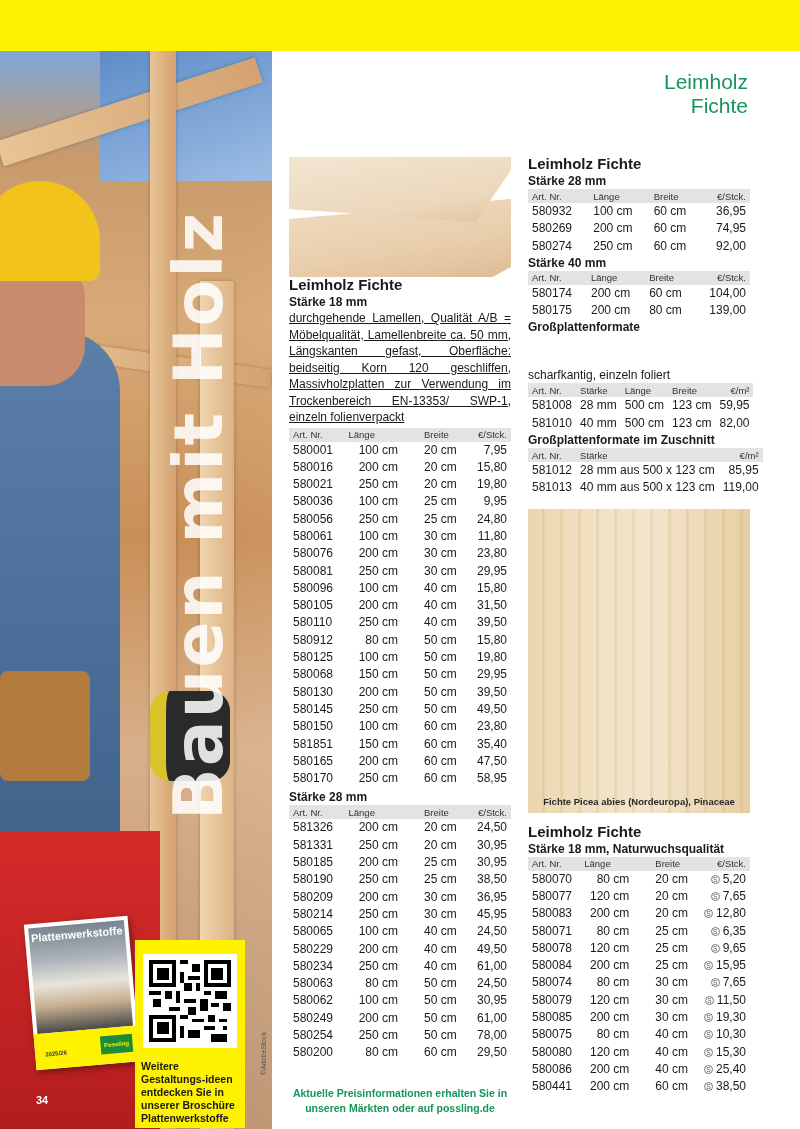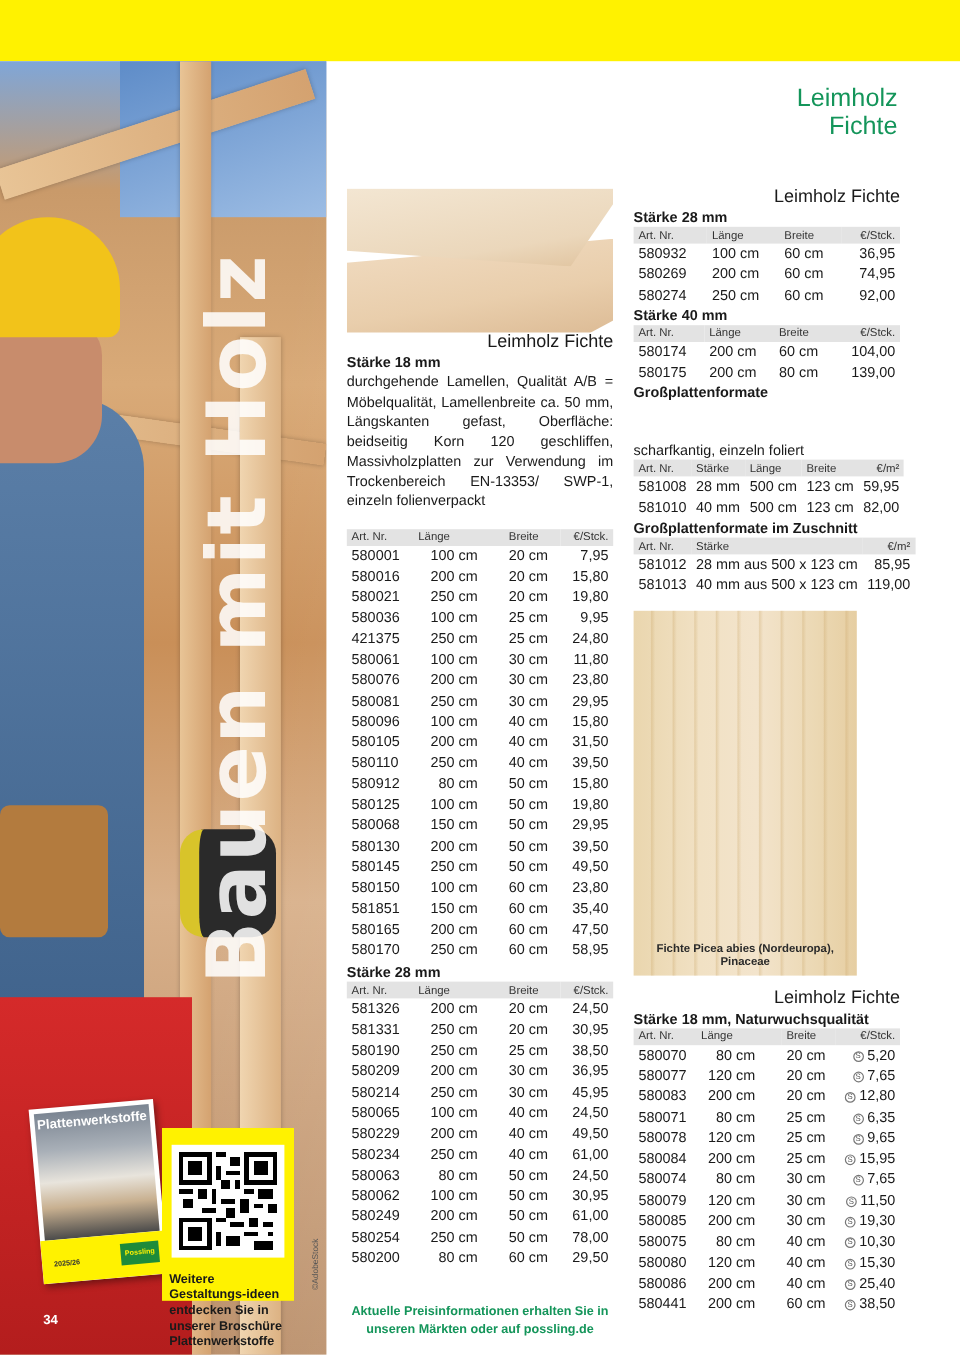--- a/index.html
+++ b/index.html
@@ -43,21 +43,21 @@
     background: #ffffff; box-shadow: 2px 3px 6px rgba(0,0,0,0.4); overflow: hidden;
   }
   .brochure .cover-img { position: absolute; left: 4px; top: 4px; width: 96px; height: 106px;
     background: linear-gradient(180deg, #7b8592 0%, #a9b0b8 30%, #e8e4dc 55%, #c8b090 75%, #4a4a4a 100%); }
   .brochure .cover-title { position: absolute; left: 6px; top: 8px; font-size: 11px; font-weight: bold; color: #fff; }
   .brochure .cover-band { position: absolute; left: 0; top: 110px; width: 104px; height: 36px; background: #fff200; }
   .brochure .cover-year { position: absolute; left: 10px; top: 128px; font-size: 6px; font-weight: bold; color: #333; }
   .brochure .cover-logo { position: absolute; left: 66px; top: 118px; width: 32px; height: 18px; background: #1e8b3a; color: #fff200;
     font-size: 6px; font-weight: bold; text-align: center; line-height: 18px; }
 
-  .qr-box { position: absolute; left: 135px; top: 940px; width: 110px; height: 144px; background: #fff200; }
+  .qr-box { position: absolute; left: 135px; top: 940px; width: 110px; height: 188px; background: #fff200; }
   .qr { position: absolute; left: 8px; top: 14px; width: 94px; height: 94px; background: #fff; padding: 6px; }
   .qr svg { width: 82px; height: 82px; display: block; }
   .qr-text { position: absolute; left: 6px; top: 120px; width: 104px; font-size: 10.5px; font-weight: bold; line-height: 13px; color: #1a1a1a; }
   .page-num { position: absolute; left: 36px; top: 1094px; font-size: 11px; font-weight: bold; color: #fff; }
 
   .credit { position: absolute; left: 260px; top: 1075px; transform-origin: left top; transform: rotate(-90deg);
             font-size: 7px; color: #555; white-space: nowrap; }
 
   
   .section-title { position: absolute; right: 52px; top: 70px; text-align: right; color: #14955a; font-weight: normal;
@@ -68,35 +68,35 @@
   .board-img .layer1 { position: absolute; left: 0; top: 42px; width: 222px; height: 80px;
     background: linear-gradient(170deg, #f1dcc2, #e9ceac 60%, #dcbb95); clip-path: polygon(0 25%, 100% 0, 100% 85%, 90% 100%, 0 100%); }
   .board-img .layer2 { position: absolute; left: 0; top: 0; width: 222px; height: 65px;
     background: linear-gradient(170deg, #f3e6d2, #ebd7bb 70%, #e0c39e); clip-path: polygon(0 0, 100% 0, 100% 20%, 84% 100%, 0 80%); }
 
   
   .col { position: absolute; font-family: "Liberation Sans", sans-serif; }
   .col-mid { left: 289px; top: 276px; width: 222px; }
   .col-right { left: 528px; top: 155px; width: 222px; }
 
-  .p-head { font-size: 15px; font-weight: normal; line-height: 18px; text-align: right; }
+  .p-head { font-size: 15px; font-weight: bold; line-height: 18px; }
   .p-sub { font-size: 12px; font-weight: bold; line-height: 16px; }
   .p-sub-light { font-size: 12px; line-height: 16px; margin-top: 32px; }
-  .p-desc { font-size: 12px; line-height: 16.5px; text-align: justify; margin-bottom: 15px; }
+  .p-desc { font-size: 12px; line-height: 16.5px; text-align: justify; margin-bottom: 2px; text-decoration: underline; }
 
   table { width: 100%; border-collapse: collapse; }
   th { background: #e3e3e3; font-size: 9.5px; font-weight: normal; text-align: left; padding: 1px 4px; height: 14px; color: #333; }
   th.r, td.r { text-align: right; }
   td { font-size: 12px; line-height: 17.3px; padding: 0 4px; white-space: nowrap; }
   td.len { text-align: right; padding-right: 22px; }
 
   .s-icon { display: inline-block; width: 9px; height: 9px; border: 1px solid #777; border-radius: 50%; font-size: 6.5px;
             line-height: 7px; text-align: center; color: #555; vertical-align: 1px; margin-right: 3px; }
 
-  .wood-photo { position: relative; width: 186px; height: 304px; margin-top: 12px;
+  .wood-photo { position: relative; width: 222px; height: 304px; margin-top: 12px;
     background:
       repeating-linear-gradient(90deg, rgba(205,170,110,0.0) 0px, rgba(205,170,110,0.0) 14px, rgba(205,170,110,0.35) 15px, rgba(205,170,110,0.0) 18px),
       linear-gradient(90deg, #ead6ae, #f1e1c4 30%, #f3e4cc 55%, #ecd9b5 80%, #e6cea2);
   }
   .wood-caption { position: absolute; left: 0; bottom: 0; width: 100%; text-align: center; font-size: 9.5px; font-weight: bold;
                   padding: 4px 0 6px; color: #2a2a2a; }
 
   .footer-note { position: absolute; left: 290px; top: 1086px; width: 220px; text-align: center; color: #14955a;
                  font-weight: bold; font-size: 10.5px; line-height: 15px; }
 </style>
@@ -221,21 +221,21 @@
           <td class="">20 cm</td>
           <td class="r">19,80</td>
         </tr>
         <tr>
           <td class="">580036</td>
           <td class="len">100 cm</td>
           <td class="">25 cm</td>
           <td class="r">9,95</td>
         </tr>
         <tr>
-          <td class="">421375</td>
+          <td class="">580056</td>
           <td class="len">250 cm</td>
           <td class="">25 cm</td>
           <td class="r">24,80</td>
         </tr>
         <tr>
           <td class="">580061</td>
           <td class="len">100 cm</td>
           <td class="">30 cm</td>
           <td class="r">11,80</td>
         </tr>
@@ -339,20 +339,26 @@
         <tr>
           <td class="">581326</td>
           <td class="len">200 cm</td>
           <td class="">20 cm</td>
           <td class="r">24,50</td>
         </tr>
         <tr>
           <td class="">581331</td>
           <td class="len">250 cm</td>
           <td class="">20 cm</td>
+          <td class="r">30,95</td>
+        </tr>
+        <tr>
+          <td class="">580185</td>
+          <td class="len">200 cm</td>
+          <td class="">25 cm</td>
           <td class="r">30,95</td>
         </tr>
         <tr>
           <td class="">580190</td>
           <td class="len">250 cm</td>
           <td class="">25 cm</td>
           <td class="r">38,50</td>
         </tr>
         <tr>
           <td class="">580209</td>

